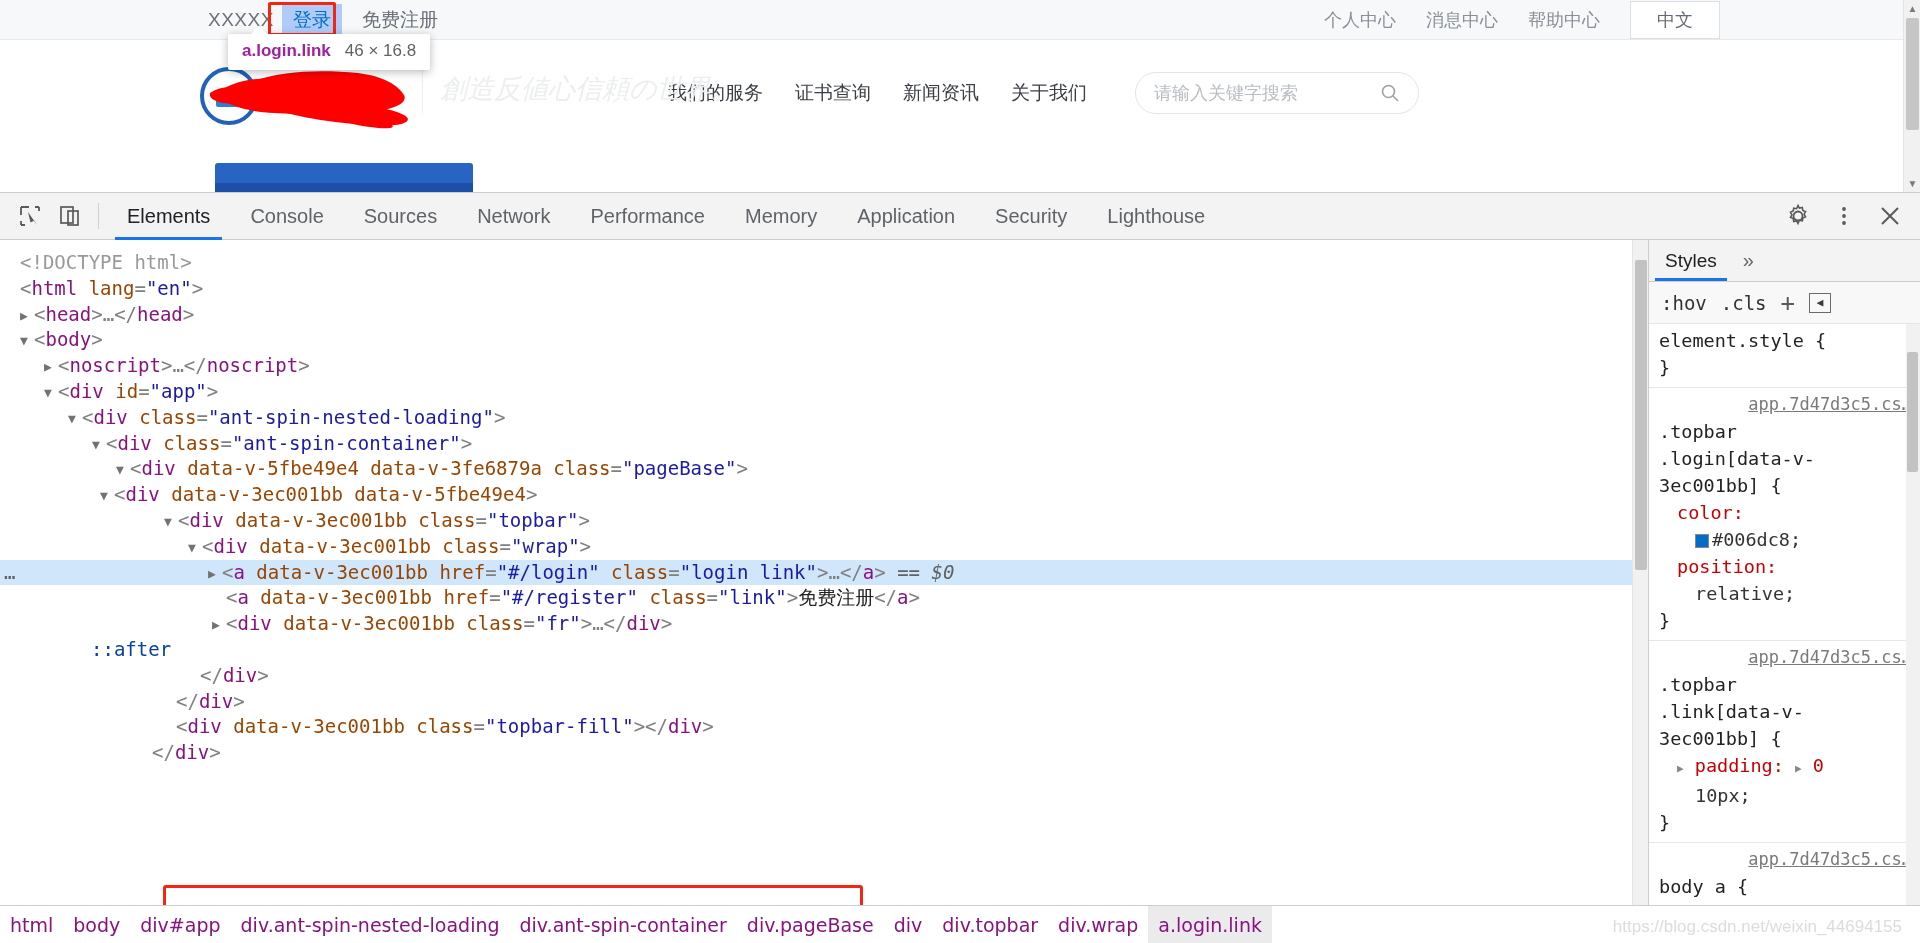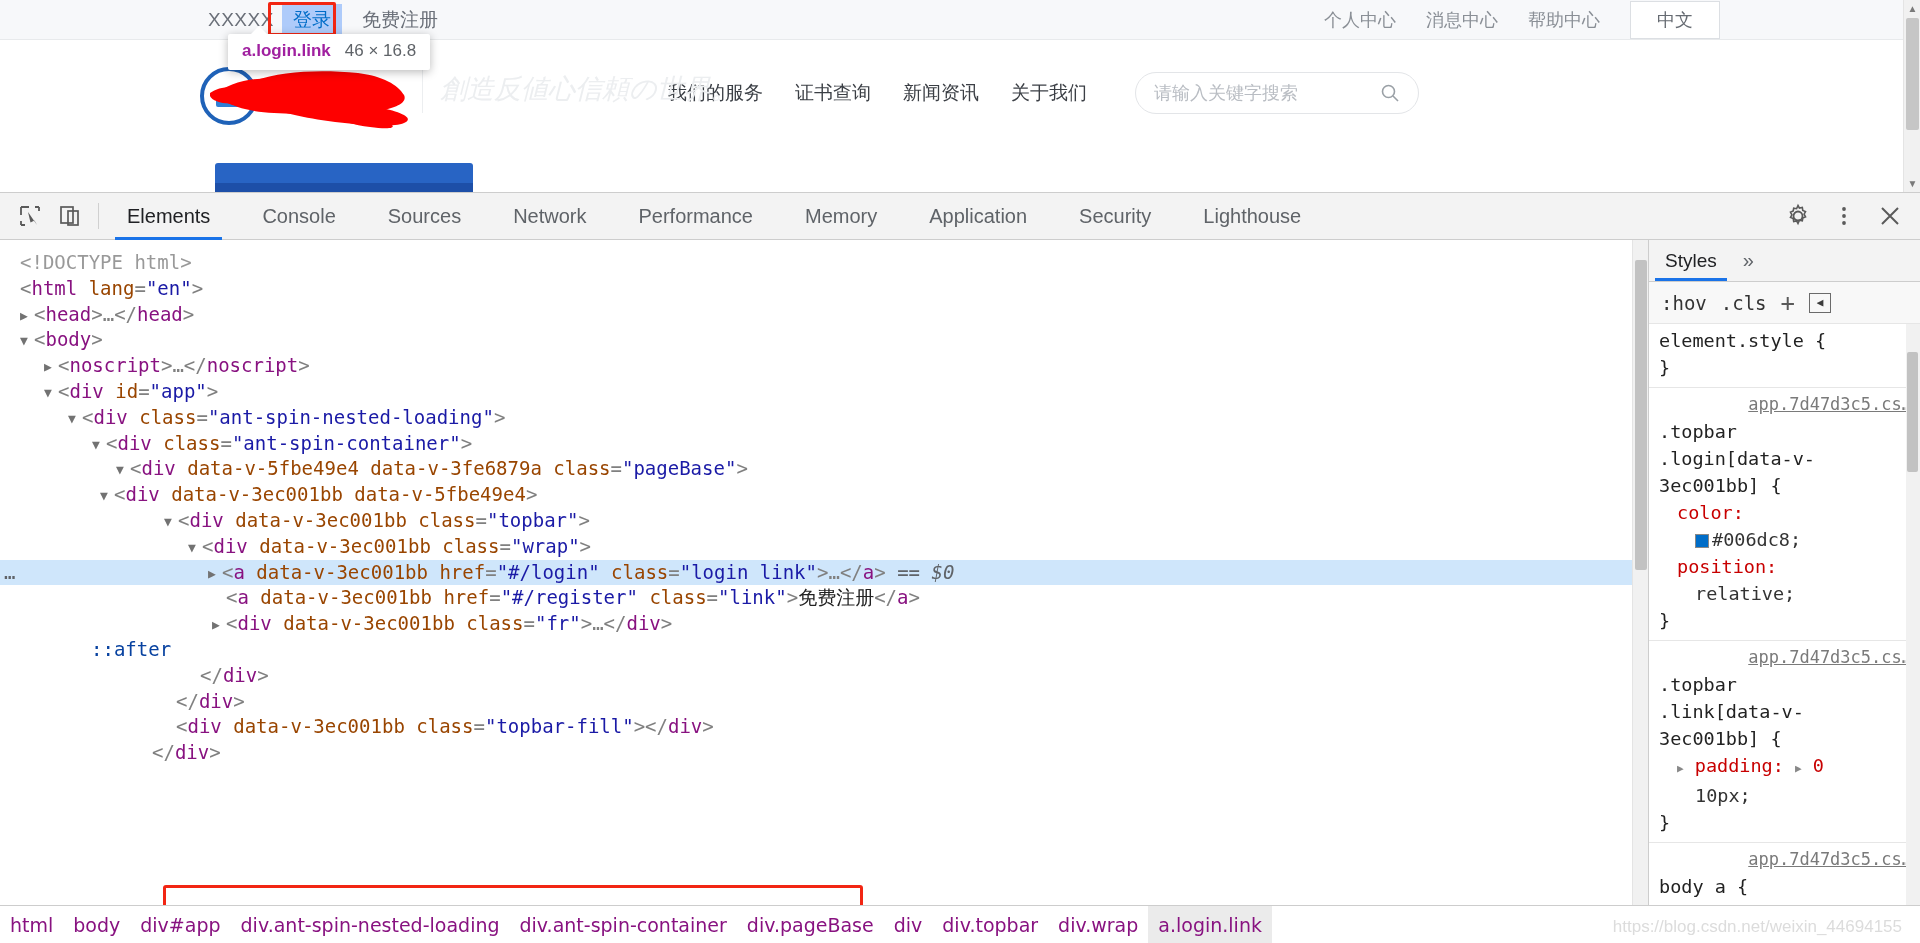--- a/index.html
+++ b/index.html
@@ -202,21 +202,21 @@
     display: flex; align-items: center;
     padding: 0 10px;
     flex: none;
   }
   .dt-icon-btn {
     width: 40px; height: 38px;
     display: flex; align-items: center; justify-content: center;
     color: #5a5a5a;
   }
   .dt-sep { width:1px; height: 26px; background: #d0d0d0; margin: 0 8px; }
-  .dt-tabs { display: flex; align-items: stretch; height: 47px; gap: 12px; }
+  .dt-tabs { display: flex; align-items: stretch; height: 47px; }
   .dt-tab {
     padding: 0 20px;
     display: flex; align-items: center;
     font-size: 20px; color: #5f6368;
     position: relative;
     white-space: nowrap;
   }
   .dt-tab.active { color: #202124; }
   .dt-tab.active:after {
     content: ""; position: absolute; left: 8px; right: 8px; bottom: 0;

